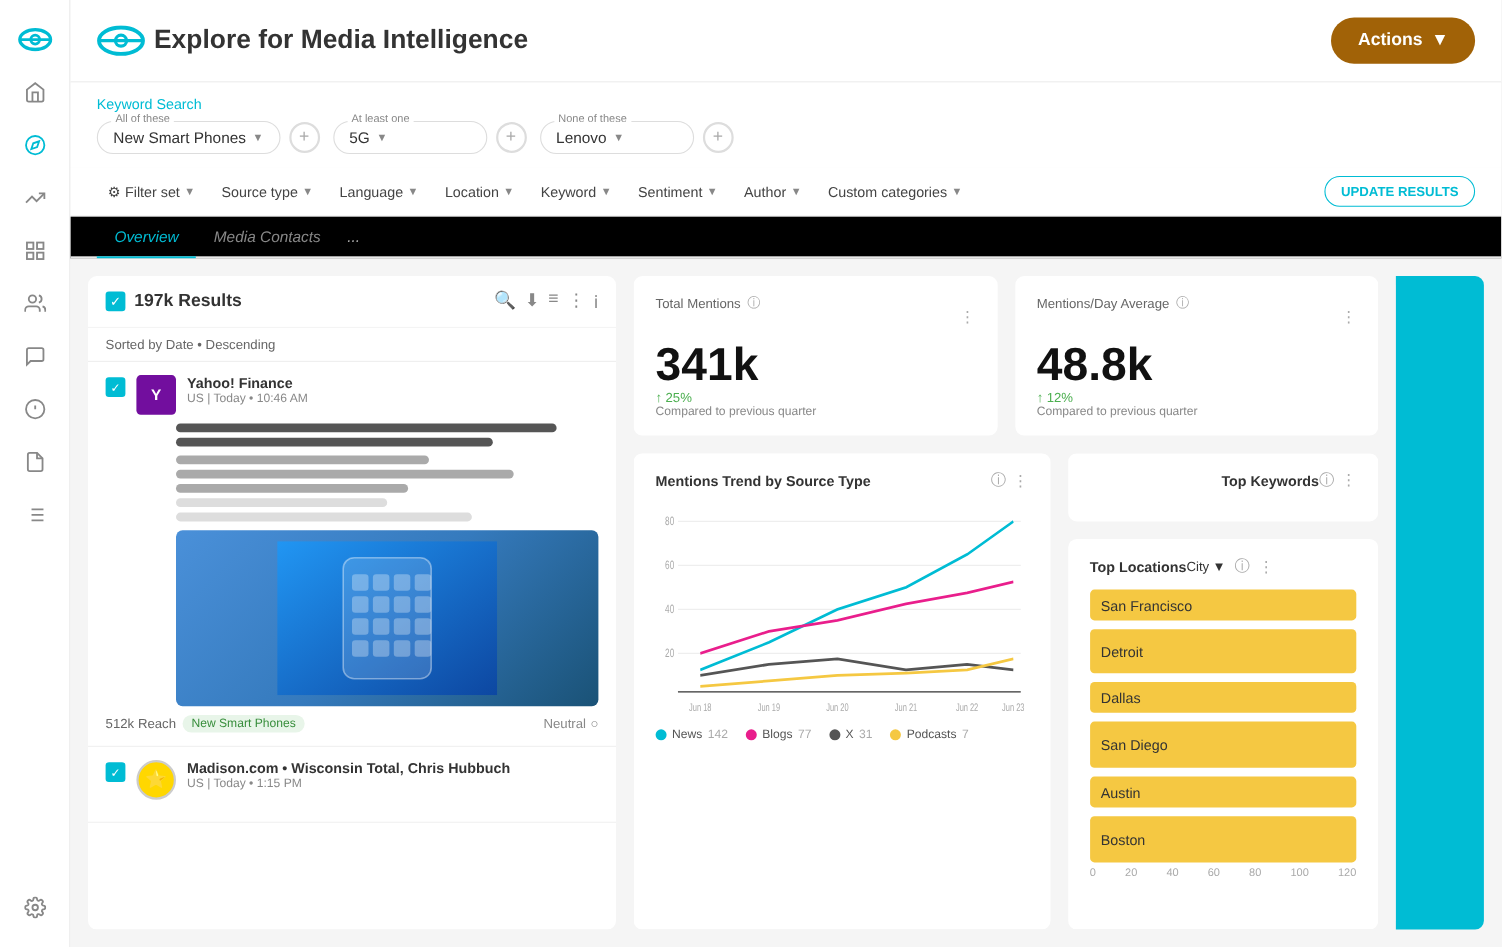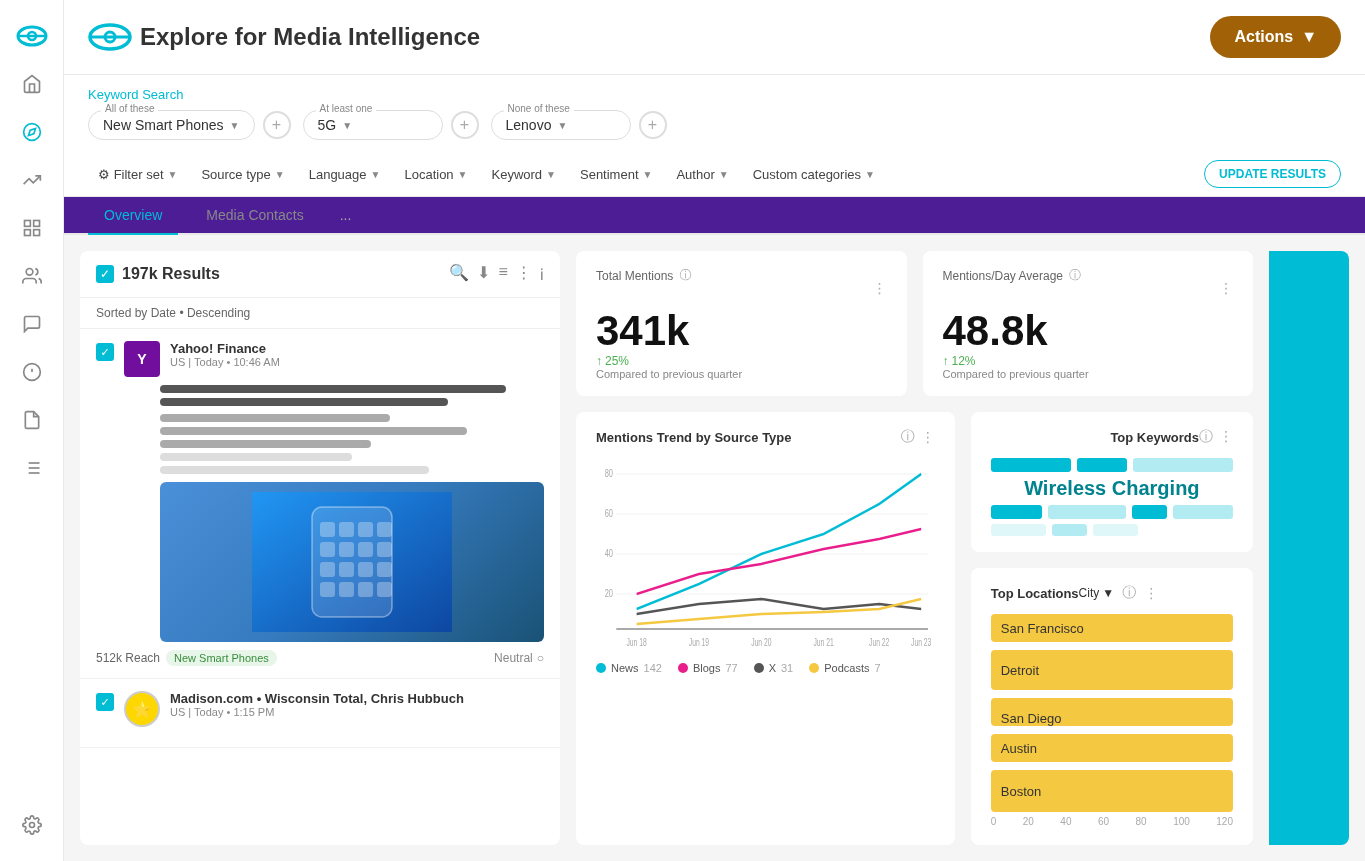--- a/index.html
+++ b/index.html
@@ -154,25 +154,26 @@
       padding: 6px 14px;
       border-radius: 20px;
       font-size: 12px;
       font-weight: 600;
       cursor: pointer;
       white-space: nowrap;
     }
 
     
     .tabs {
-      background: #4c1d95;
+      background: #000000;
       padding: 0 24px;
       display: flex;
-      gap: 12px;
+      gap: 0;
       border-bottom: 2px solid #e8e8e8;
+      font-style: italic;
     }
     .tab {
       padding: 10px 16px;
       font-size: 14px;
       cursor: pointer;
       color: #888;
       border-bottom: 2px solid transparent;
       margin-bottom: -2px;
     }
     .tab.active {
@@ -880,44 +881,20 @@
         <div style="display:flex;flex-direction:column;gap:16px;flex:1;min-height:0;overflow:hidden;">
 
           <div class="keywords-card">
             <div class="keywords-header">
               <span class="keywords-title">Top Keywords</span>
               <div style="display:flex;gap:6px;">
                 <span style="cursor:pointer;color:#aaa;font-size:14px">ⓘ</span>
                 <span style="cursor:pointer;color:#aaa;font-size:14px">⋮</span>
               </div>
             </div>
-            <div class="keyword-cloud">
-
-              <div style="width:100%;display:flex;flex-direction:column;gap:5px;">
-                <div style="display:flex;gap:6px;align-items:center;">
-                  <div style="height:14px;background:#00bcd4;border-radius:3px;width:80px;"></div>
-                  <div style="height:14px;background:#00bcd4;border-radius:3px;width:50px;"></div>
-                  <div style="height:14px;background:#b2ebf2;border-radius:3px;width:100px;"></div>
-                </div>
-                <div style="display:flex;gap:6px;align-items:center;justify-content:center;">
-                  <span style="font-size:20px;font-weight:700;color:#00838f;">Wireless Charging</span>
-                </div>
-                <div style="display:flex;gap:6px;align-items:center;">
-                  <div style="height:14px;background:#00bcd4;border-radius:3px;width:60px;"></div>
-                  <div style="height:14px;background:#b2ebf2;border-radius:3px;width:90px;"></div>
-                  <div style="height:14px;background:#00bcd4;border-radius:3px;width:40px;"></div>
-                  <div style="height:14px;background:#b2ebf2;border-radius:3px;width:70px;"></div>
-                </div>
-                <div style="display:flex;gap:6px;align-items:center;">
-                  <div style="height:12px;background:#e0f7fa;border-radius:3px;width:55px;"></div>
-                  <div style="height:12px;background:#b2ebf2;border-radius:3px;width:35px;"></div>
-                  <div style="height:12px;background:#e0f7fa;border-radius:3px;width:45px;"></div>
-                </div>
-              </div>
-            </div>
           </div>
 
           <div class="locations-card" style="flex:1;overflow:hidden;">
             <div class="locations-header">
               <span class="locations-title">Top Locations</span>
               <div class="locations-controls">
                 <button class="city-select">
                   <span>City</span>
                   <span>▼</span>
                 </button>
@@ -930,21 +907,26 @@
                 <div class="bar-container" style="width:100%;background:#f5c842;border-radius:4px;height:28px;display:flex;align-items:center;padding:0 10px;">
                   <span class="bar-label">San Francisco</span>
                 </div>
               </div>
               <div class="bar-row">
                 <div class="bar-container" style="width:83%;background:#f5c842;border-radius:4px;height:40px;display:flex;align-items:center;padding:0 10px;">
                   <span class="bar-label">Detroit</span>
                 </div>
               </div>
               <div class="bar-row">
-                <div class="bar-container" style="width:60%;background:#f5c842;border-radius:4px;height:28px;display:flex;align-items:flex-end;padding:0 10px;">
+                <div class="bar-container" style="width:72%;background:#f5c842;border-radius:4px;height:28px;display:flex;align-items:center;padding:0 10px;">
+                  <span class="bar-label">Dallas</span>
+                </div>
+              </div>
+              <div class="bar-row">
+                <div class="bar-container" style="width:60%;background:#f5c842;border-radius:4px;height:42px;display:flex;align-items:center;padding:0 10px;">
                   <span class="bar-label">San Diego</span>
                 </div>
               </div>
               <div class="bar-row">
                 <div class="bar-container" style="width:48%;background:#f5c842;border-radius:4px;height:28px;display:flex;align-items:center;padding:0 10px;">
                   <span class="bar-label">Austin</span>
                 </div>
               </div>
               <div class="bar-row">
                 <div class="bar-container" style="width:35%;background:#f5c842;border-radius:4px;height:42px;display:flex;align-items:center;padding:0 10px;">

